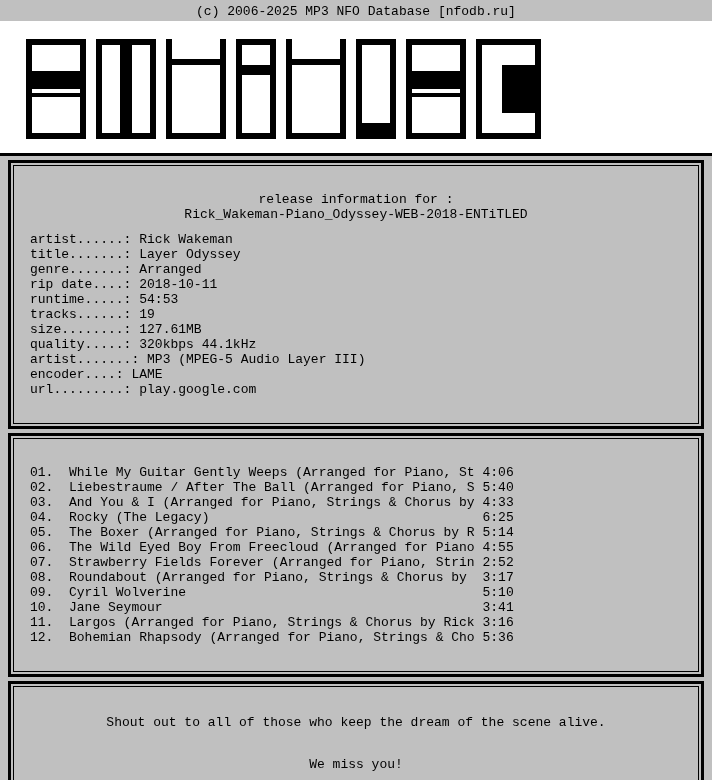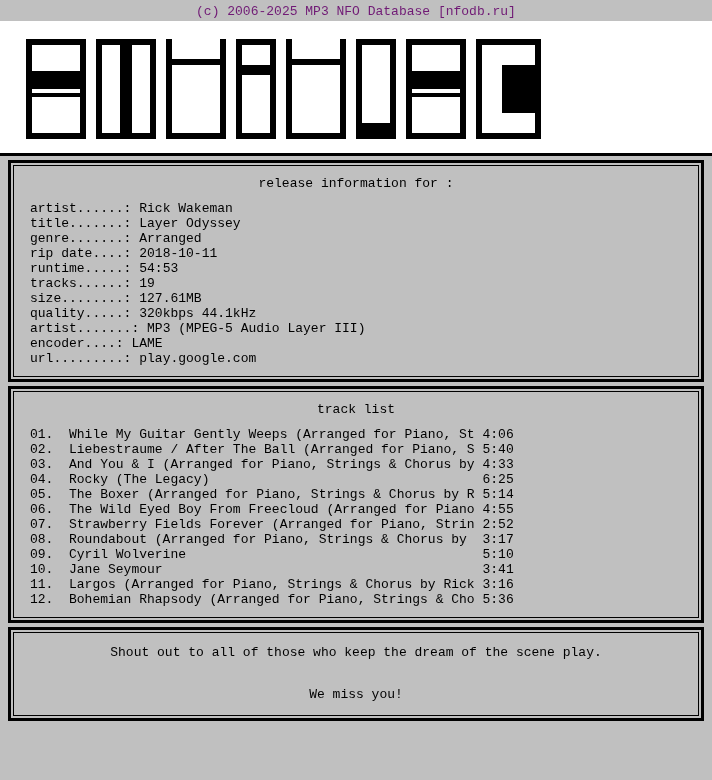--- a/index.html
+++ b/index.html
@@ -10,21 +10,21 @@
       font-size: 13px;
       color: #000;
       width: 712px;
       min-height: 780px;
     }
 
     .top-bar {
       background: #c0c0c0;
       text-align: center;
       padding: 4px 0 2px 0;
-      color: #701a75;
+      color: #000000;
       font-size: 13px;
     }
 
     .section-title {
       text-align: center;
       margin-bottom: 10px;
       font-family: 'Courier New', Courier, monospace;
       font-size: 13px;
     }
 
@@ -37,21 +37,21 @@
 
     .outer-frame {
       border: 3px solid #000;
       margin: 4px 8px;
       padding: 2px;
       position: relative;
     }
 
     .inner-frame {
       border: 1px solid #000;
-      padding: 10px 16px;
+      padding: 26px 16px;
     }
 
     
     .logo-container {
       background: #fff;
       display: flex;
       align-items: center;
       justify-content: center;
       padding: 8px 0 4px 0;
       position: relative;
@@ -114,38 +114,38 @@
     <rect x="486" y="84" width="33" height="20" fill="#fff"></rect>
 
     <text x="540" y="35" font-family="Courier New" font-size="13" fill="#fff">hX!</text>
   </svg>
 </div>
 
 <div class="outer-frame">
   <div class="inner-frame">
     <div class="section-title">
       <span>release information for :</span><br>
+      <span>Rick_Wakeman-Piano_Odyssey-WEB-2018-ENTiTLED</span>
     </div>
     <pre><span>artist......:</span> <span>Rick Wakeman</span>
 <span>title.......:</span> <span>Layer Odyssey</span>
 <span>genre.......:</span> <span>Arranged</span>
 <span>rip date....:</span> <span>2018-10-11</span>
 <span>runtime.....:</span> <span>54:53</span>
 <span>tracks......:</span> <span>19</span>
 <span>size........:</span> <span>127.61MB</span>
 <span>quality.....:</span> <span>320kbps 44.1kHz</span>
 <span>artist.......:</span> <span>MP3 (MPEG-5 Audio Layer III)</span>
 <span>encoder....:</span> <span>LAME</span>
 <span>url.........:</span> <span>play.google.com</span></pre>
   </div>
 </div>
 
 <div class="outer-frame">
   <div class="inner-frame">
-    <div class="section-title">track list</div>
     <div id="track-list-container">
         <pre>01.  While My Guitar Gently Weeps (Arranged for Piano, St 4:06
 02.  Liebestraume / After The Ball (Arranged for Piano, S 5:40
 03.  And You &amp; I (Arranged for Piano, Strings &amp; Chorus by 4:33
 04.  Rocky (The Legacy)                                   6:25
 05.  The Boxer (Arranged for Piano, Strings &amp; Chorus by R 5:14
 06.  The Wild Eyed Boy From Freecloud (Arranged for Piano 4:55
 07.  Strawberry Fields Forever (Arranged for Piano, Strin 2:52
 08.  Roundabout (Arranged for Piano, Strings &amp; Chorus by  3:17
 09.  Cyril Wolverine                                      5:10
@@ -153,18 +153,18 @@
 11.  Largos (Arranged for Piano, Strings &amp; Chorus by Rick 3:16
 12.  Bohemian Rhapsody (Arranged for Piano, Strings &amp; Cho 5:36
 </pre>
       </div>
   </div>
 </div>
 
 <div class="outer-frame">
   <div class="inner-frame">
     <div class="greetings-text">
-      <span>Shout out to all of those who keep the dream of the scene play.</span><br>
+      <span>Shout out to all of those who keep the dream of the scene alive.</span><br>
       <br>
       <span>We miss you!</span>
     </div>
   </div>
 </div>
 
 </body></html>

